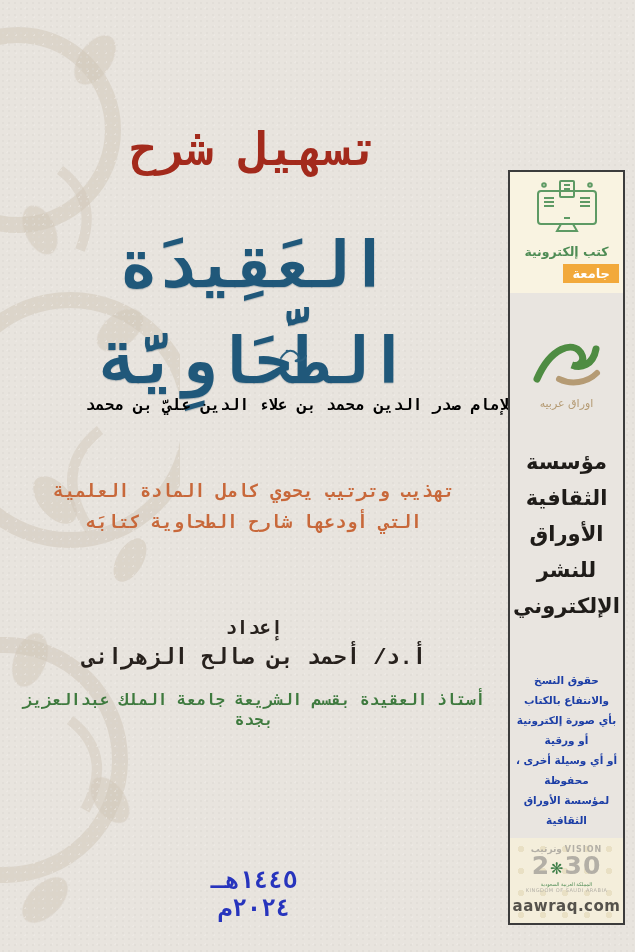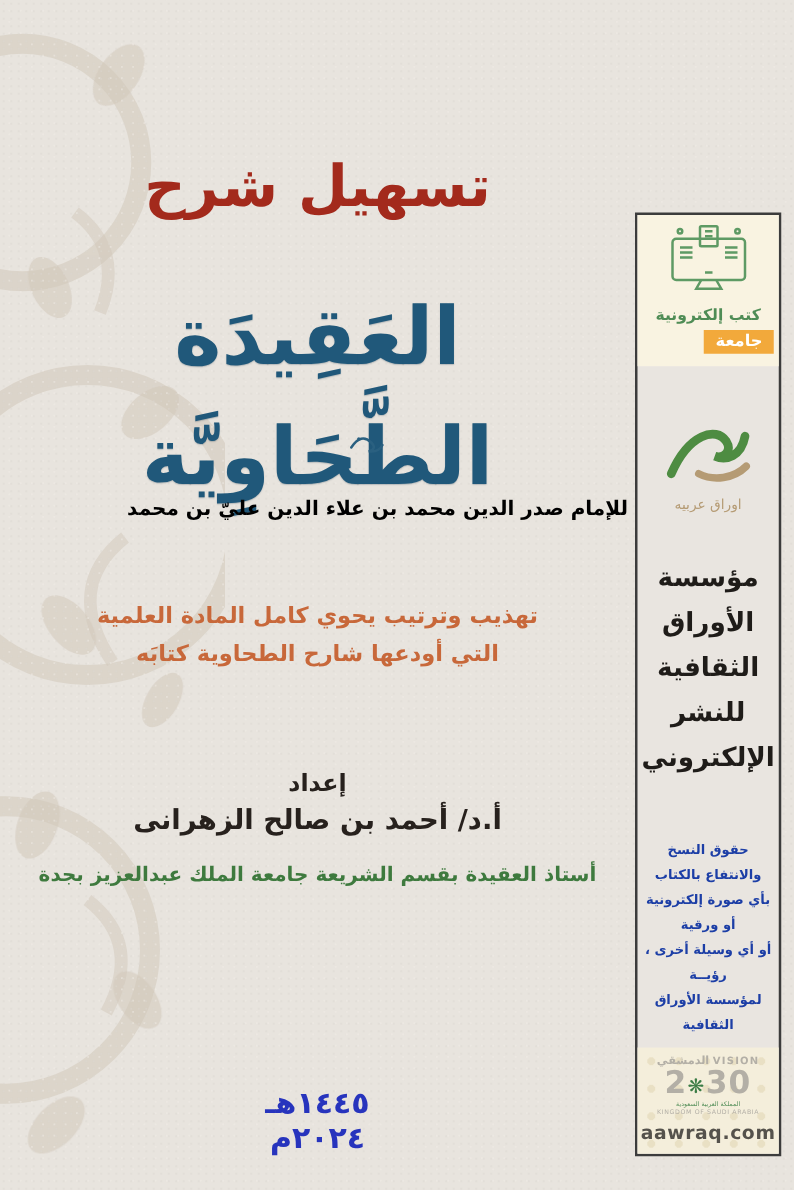--- a/index.html
+++ b/index.html
@@ -12,21 +12,21 @@
   .texture{
     position:absolute;inset:0;pointer-events:none;z-index:1;
     background-image:
       radial-gradient(#dcd7d0 1px, transparent 1px),
       radial-gradient(#f1eee9 1px, transparent 1px);
     background-size:6px 6px, 9px 9px;
     background-position:0 0, 3px 4px;
     opacity:.45;
   }
   .arabesque{position:absolute;left:0;top:0;z-index:0;}
-  .main-col{position:absolute;left:0;top:0;width:564px;height:952px;z-index:2;}
+  .main-col{position:absolute;left:0;top:0;width:564px;height:952px;z-index:2;font-family:Liberation Mono, monospace;}
   .center{position:absolute;left:0;width:508px;text-align:center;}
 
   .title-small{top:122px;font-size:46px;font-weight:bold;color:#a32a1c;direction:rtl;}
   .title-main{
     top:222px;font-size:64px;font-weight:bold;color:#20587a;direction:rtl;
     line-height:1.5;letter-spacing:-1px;
     text-shadow:0 1px 1px rgba(30,60,80,.25);
   }
   .title-ornament{position:absolute;left:278px;top:346px;}
 
@@ -152,36 +152,36 @@
   <div class="sb-awraq">
     <svg width="72" height="56" viewBox="0 0 72 56">
       <path d="M6 44 C20 12, 42 6, 50 18 C55 26, 48 32, 41 30 C50 34, 62 30, 65 14" stroke="#4e8c42" stroke-width="7" fill="none" stroke-linecap="round"></path>
       <path d="M28 44 C40 50, 56 48, 66 38" stroke="#b59b74" stroke-width="6" fill="none" stroke-linecap="round"></path>
     </svg>
     <div class="sb-awraq-text">اوراق عربيه</div>
   </div>
 
   <div class="sb-org">
     <div>مؤسسة</div>
+    <div>الثقافية</div>
     <div>الأوراق</div>
-    <div>الثقافية</div>
     <div>للنشر</div>
     <div>الإلكتروني</div>
   </div>
 
   <div class="sb-copy">
     <div>حقوق النسخ والانتفاع بالكتاب</div>
     <div>بأي صورة إلكترونية أو ورقية</div>
-    <div>أو أي وسيلة أخرى ، رؤيــة</div>
+    <div>أو أي وسيلة أخرى ، محفوظة</div>
     <div>لمؤسسة الأوراق الثقافية</div>
   </div>
 
   <div class="sb-bottom">
     <div class="vision-row1">
-      <span class="ar">الدمشقي</span>
+      <span class="ar">وترتيب</span>
       <span>VISION</span>
     </div>
     <div class="vision-row2">
       <span>2</span><span class="vision-palm">❋</span><span>30</span>
     </div>
     <div class="vision-row3-ar">المملكة العربية السعودية</div>
     <div class="vision-row3-en">KINGDOM OF SAUDI ARABIA</div>
     <div class="website">aawraq.com</div>
   </div>
 

